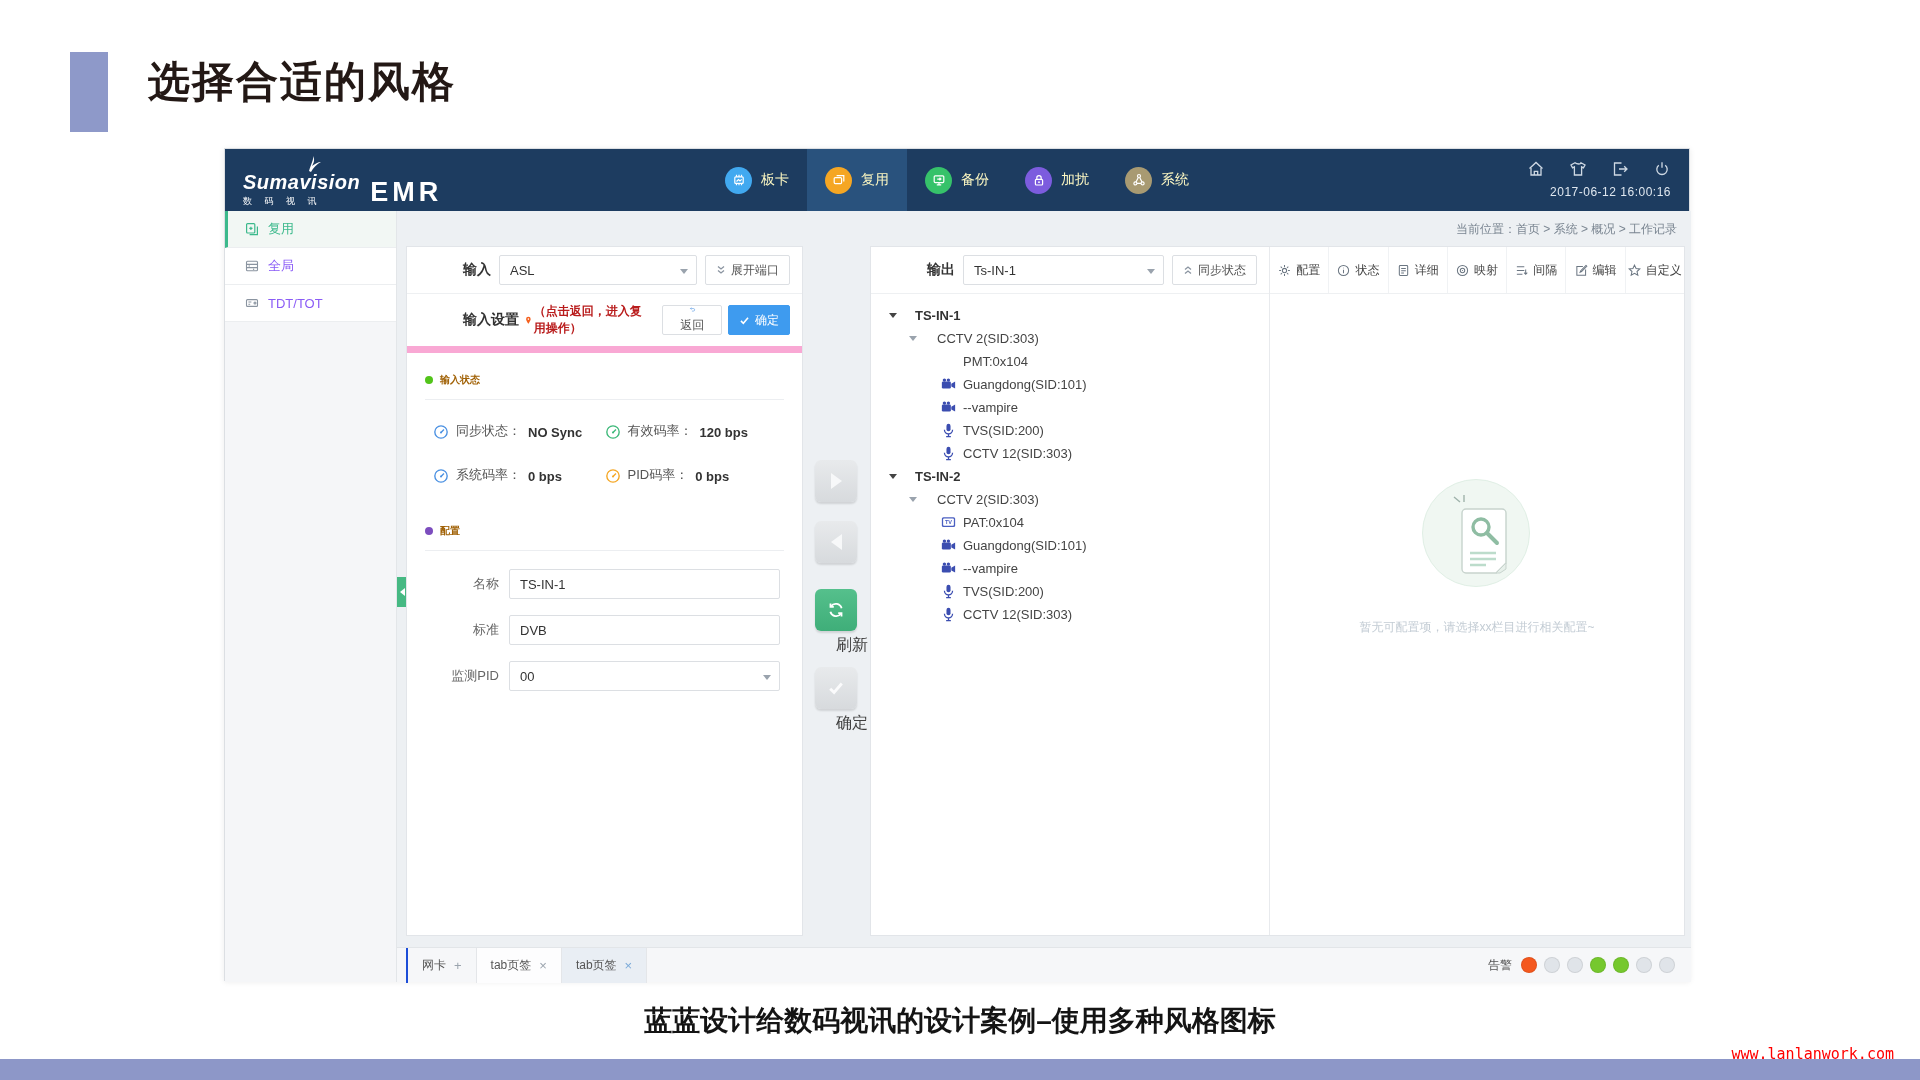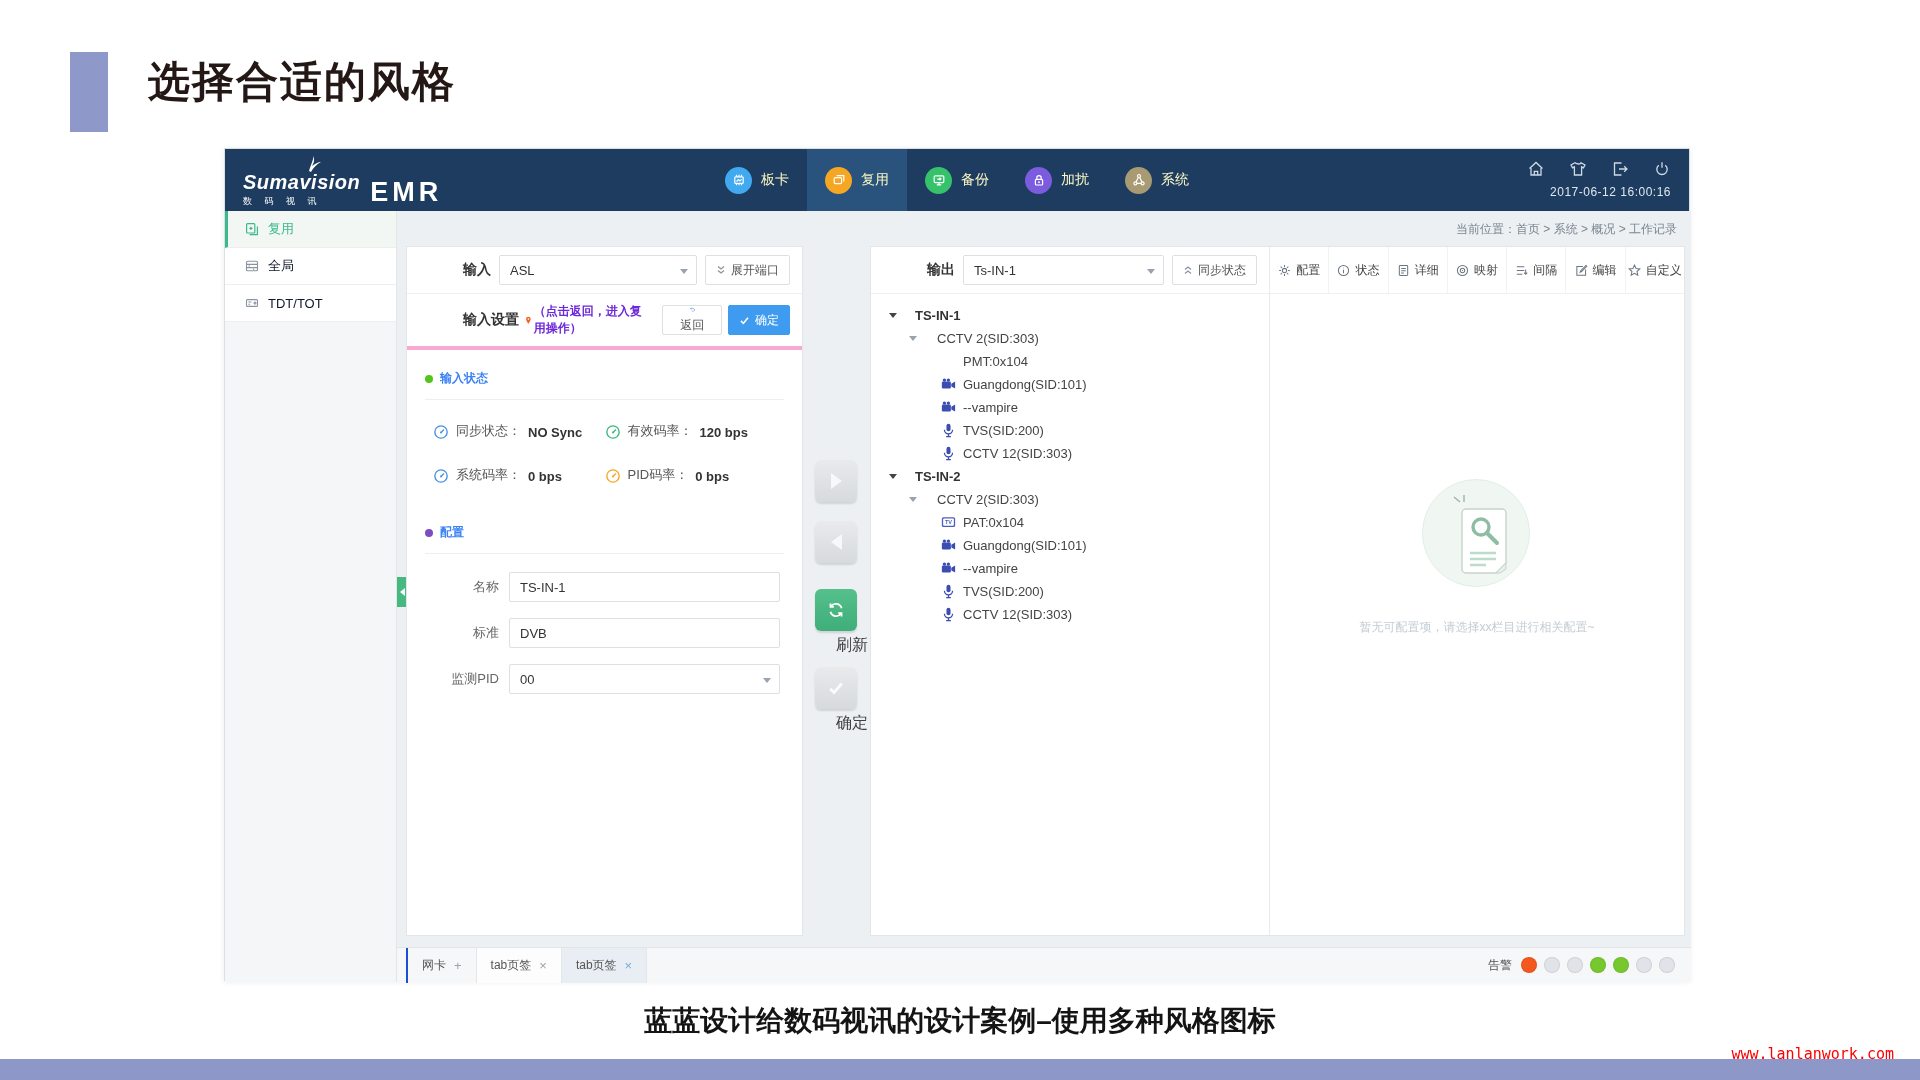--- a/index.html
+++ b/index.html
@@ -28,45 +28,45 @@
   .nav-item { width:100px; height:62px; display:flex; align-items:center; justify-content:center; gap:9px; cursor:pointer; }
   .nav-item.active { background:#29527d; }
   .nav-circle { width:27px; height:27px; border-radius:50%; display:flex; align-items:center; justify-content:center; }
   .nav-label { color:#fef9c3; font-size:14px; }
   .hdr-icons { position:absolute; right:18px; top:11px; display:flex; gap:24px; align-items:center; }
   .hdr-ic { width:18px; height:18px; cursor:pointer; }
   .datetime { position:absolute; right:18px; top:36px; color:#dfe7ef; font-size:12px; letter-spacing:.5px; }
 
   
   .sidebar { position:absolute; left:0; top:62px; width:172px; height:771px; background:#f5f6f8; border-right:1px solid #e3e6e9; }
-  .side-item { height:37px; display:flex; align-items:center; gap:9px; padding-left:20px; font-size:13px; color:#0f172a; background:#fff; border-bottom:1px solid #eceef0; cursor:pointer; }
+  .side-item { height:37px; display:flex; align-items:center; gap:9px; padding-left:20px; font-size:13px; color:#8b5cf6; background:#fff; border-bottom:1px solid #eceef0; cursor:pointer; }
   .side-item.active { background:#f2f7f4; color:#3cb98c; border-left:3px solid #3cb98c; padding-left:17px; }
 
   
   .content { position:absolute; left:172px; top:62px; width:1294px; height:771px; background:#edf0f3; }
   .breadcrumb { position:absolute; top:10px; right:14px; font-size:12px; color:#7a8591; }
   .side-tag { position:absolute; left:0; top:366px; width:12px; height:30px; background:#46b983; border-radius:0 3px 3px 0; cursor:pointer; }
   .side-tag:after { content:""; position:absolute; left:3px; top:11px; border-top:4px solid transparent; border-bottom:4px solid transparent; border-right:5px solid #fff; }
 
   .card { position:absolute; background:#fff; border:1px solid #e2e5e9; }
   .card-input { left:9px; top:35px; width:397px; height:690px; }
   .card-output { left:473px; top:35px; width:815px; height:690px; }
 
   
   .row1 { display:flex; align-items:center; gap:8px; padding:8px 12px; border-bottom:1px solid #eef0f2; }
   .lab-strong { font-size:14px; font-weight:bold; color:#333; white-space:nowrap;margin-left:44px; }
   .select { position:relative; display:flex; align-items:center; height:30px; border:1px solid #dcdfe3; border-radius:2px; background:#fff; padding:0 22px 0 10px; font-size:13px; color:#333; cursor:pointer; }
   .select .caret { position:absolute; right:8px; top:13px; width:0; height:0; border-left:4px solid transparent; border-right:4px solid transparent; border-top:5px solid #9aa3ad; }
   .grow { flex:1; }
   .btn { height:30px; border:1px solid #dcdfe3; background:#fff; border-radius:2px; font-size:12px; color:#555; display:inline-flex; align-items:center; justify-content:center; gap:5px; padding:0 10px; cursor:pointer; white-space:nowrap; }
   .btn-primary { background:#3e9bef; border-color:#3e9bef; color:#fff; }
-  .row2 { display:flex; align-items:center; gap:6px; padding:9px 12px; border-bottom:4px solid #f9a8d4; }
-  .hint { display:inline-flex; align-items:center; gap:2px; color:#6d28d9; font-size:12px; font-weight:bold; }
+  .row2 { display:flex; align-items:center; gap:6px; padding:9px 12px; border-bottom:7px solid #f9a8d4; }
+  .hint { display:inline-flex; align-items:center; gap:2px; color:#b91c1c; font-size:12px; font-weight:bold; }
   .section { padding:0 18px; }
-  .sec-title { display:flex; align-items:center; gap:7px; font-size:12px; font-weight:bold; color:#3b82f6; margin:20px 0 12px; }
+  .sec-title { display:flex; align-items:center; gap:7px; font-size:10px; font-weight:bold; color:#a16207; margin:20px 0 12px; }
   .dot { width:8px; height:8px; border-radius:50%; }
   .sec-line { height:1px; background:#eceef1; margin-bottom:18px; }
   .status-grid { display:grid; grid-template-columns:1fr 1fr; row-gap:26px; padding:4px 8px 10px; }
   .st-item { display:flex; align-items:flex-end; gap:7px; font-size:13px; color:#555; }
   .st-item b { color:#333; }
   .gauge { width:16px; height:16px; }
   .field { display:flex; align-items:center; margin:0 4px 16px 0; }
   .field .flab { width:74px; text-align:right; margin-right:10px; color:#666; font-size:13px; white-space:nowrap; }
   .tinput { flex:1; height:30px; border:1px solid #dcdfe3; border-radius:2px; padding:0 10px; font-size:13px; color:#333; background:#fff; }
 

